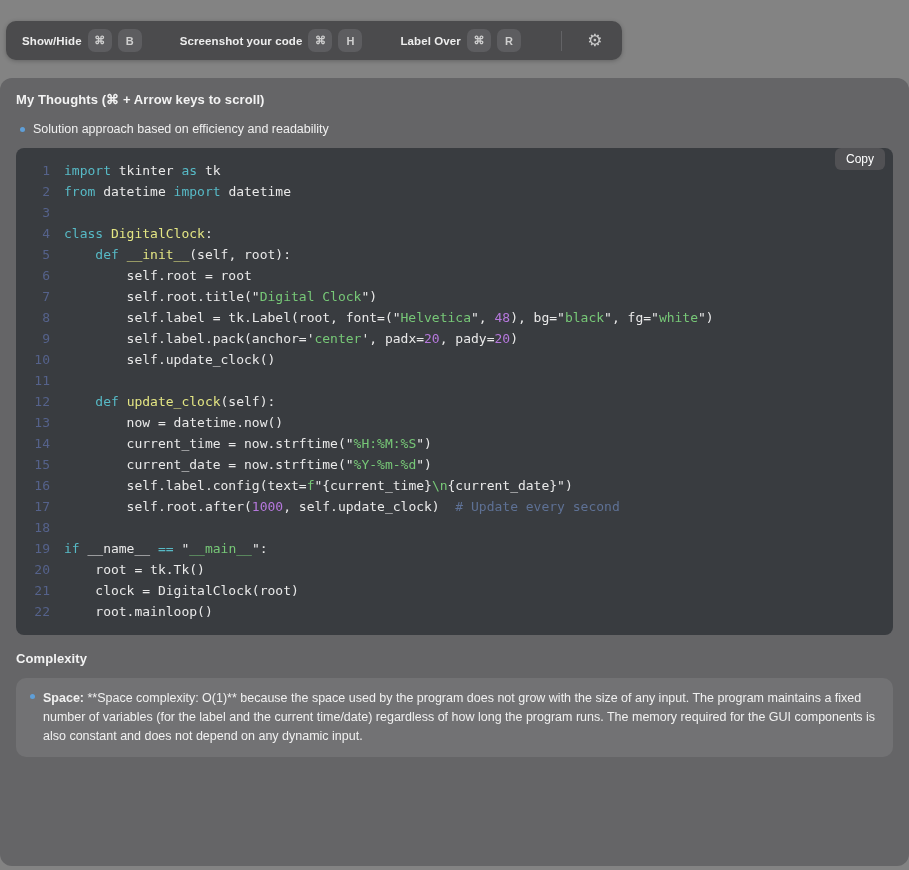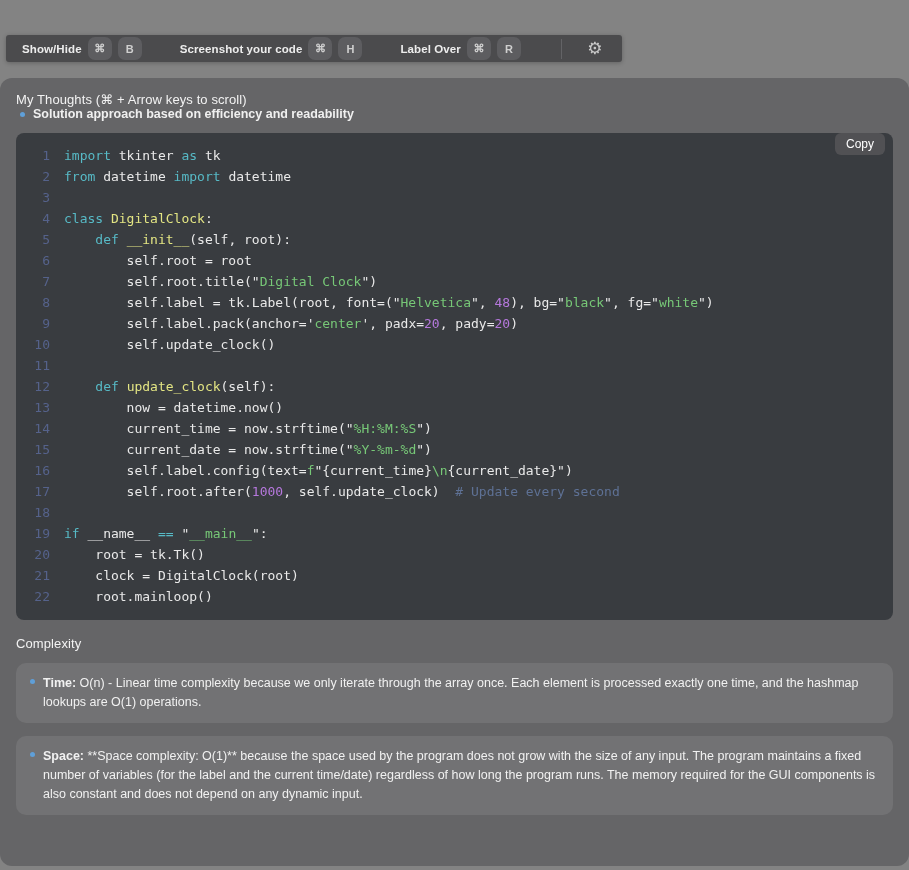--- a/index.html
+++ b/index.html
@@ -22,23 +22,23 @@
   *{margin:0;padding:0;box-sizing:border-box;}
   html,body{width:909px;height:870px;}
   body{
     background:var(--page-bg);
     font-family:"Liberation Sans", sans-serif;
     position:relative;
     overflow:hidden;
   }
   
   .toolbar{
-    position:absolute;left:6px;top:35px;height:27px;
+    position:absolute;left:6px;top:21px;height:39px;
     background:var(--toolbar-bg);
-    border-radius:3px;
+    border-radius:10px;
     display:flex;align-items:center;
     padding:0 16px;
     box-shadow:0 1px 4px rgba(0,0,0,.25);
   }
   .tb-items{display:flex;align-items:center;column-gap:38px;}
   .tb-item{display:flex;align-items:center;cursor:default;}
   .tb-label{color:#ededed;font-size:11.5px;font-weight:600;letter-spacing:.1px;}
   .keycap{
     background:var(--keycap-bg);
     color:#cfcfcf;
@@ -56,23 +56,23 @@
   }
   
   .panel{
     position:absolute;left:0;right:0;top:78px;bottom:4px;
     background:var(--panel-bg);
     border-radius:12px;
     padding:14px 16px 0 16px;
     overflow:hidden;
   }
   .section-heading{
-    color:#f3f3f3;font-size:13px;font-weight:400;letter-spacing:.1px;
+    color:#f3f3f3;font-size:13px;font-weight:700;letter-spacing:.1px;
   }
-  .thought-list{margin-top:0;font-weight:bold;}
+  .thought-list{margin-top:15px;}
   .thought-item{display:flex;align-items:flex-start;color:#f0f0f0;font-size:12.5px;}
   .dot{
     width:5px;height:5px;border-radius:50%;background:var(--bullet);
     margin:5px 8px 0 4px;flex:0 0 auto;
   }
   .solution-heading{margin-top:21px;}
   
   .codeblock{
     position:relative;
     margin-top:12px;
@@ -163,24 +163,18 @@
     <button class="copy-btn">Copy</button>
     <div class="code-lines"><div class="code-row"><span class="ln">1</span><span class="lc"><span class="tok-k">import</span><span class="tok-p"> tkinter </span><span class="tok-k">as</span><span class="tok-p"> tk</span></span></div><div class="code-row"><span class="ln">2</span><span class="lc"><span class="tok-k">from</span><span class="tok-p"> datetime </span><span class="tok-k">import</span><span class="tok-p"> datetime</span></span></div><div class="code-row"><span class="ln">3</span><span class="lc"> </span></div><div class="code-row"><span class="ln">4</span><span class="lc"><span class="tok-k">class</span><span class="tok-p"> </span><span class="tok-d">DigitalClock</span><span class="tok-p">:</span></span></div><div class="code-row"><span class="ln">5</span><span class="lc"><span class="tok-p">    </span><span class="tok-k">def</span><span class="tok-p"> </span><span class="tok-d">__init__</span><span class="tok-p">(self, root):</span></span></div><div class="code-row"><span class="ln">6</span><span class="lc"><span class="tok-p">        self.root = root</span></span></div><div class="code-row"><span class="ln">7</span><span class="lc"><span class="tok-p">        self.root.title("</span><span class="tok-s">Digital Clock</span><span class="tok-p">")</span></span></div><div class="code-row"><span class="ln">8</span><span class="lc"><span class="tok-p">        self.label = tk.Label(root, font=("</span><span class="tok-s">Helvetica</span><span class="tok-p">", </span><span class="tok-n">48</span><span class="tok-p">), bg="</span><span class="tok-s">black</span><span class="tok-p">", fg="</span><span class="tok-s">white</span><span class="tok-p">")</span></span></div><div class="code-row"><span class="ln">9</span><span class="lc"><span class="tok-p">        self.label.pack(anchor='</span><span class="tok-s">center</span><span class="tok-p">', padx=</span><span class="tok-n">20</span><span class="tok-p">, pady=</span><span class="tok-n">20</span><span class="tok-p">)</span></span></div><div class="code-row"><span class="ln">10</span><span class="lc"><span class="tok-p">        self.update_clock()</span></span></div><div class="code-row"><span class="ln">11</span><span class="lc"> </span></div><div class="code-row"><span class="ln">12</span><span class="lc"><span class="tok-p">    </span><span class="tok-k">def</span><span class="tok-p"> </span><span class="tok-d">update_clock</span><span class="tok-p">(self):</span></span></div><div class="code-row"><span class="ln">13</span><span class="lc"><span class="tok-p">        now = datetime.now()</span></span></div><div class="code-row"><span class="ln">14</span><span class="lc"><span class="tok-p">        current_time = now.strftime("</span><span class="tok-s">%H:%M:%S</span><span class="tok-p">")</span></span></div><div class="code-row"><span class="ln">15</span><span class="lc"><span class="tok-p">        current_date = now.strftime("</span><span class="tok-s">%Y-%m-%d</span><span class="tok-p">")</span></span></div><div class="code-row"><span class="ln">16</span><span class="lc"><span class="tok-p">        self.label.config(text=</span><span class="tok-s">f</span><span class="tok-p">"{current_time}</span><span class="tok-s">\n</span><span class="tok-p">{current_date}")</span></span></div><div class="code-row"><span class="ln">17</span><span class="lc"><span class="tok-p">        self.root.after(</span><span class="tok-n">1000</span><span class="tok-p">, self.update_clock)  </span><span class="tok-c"># Update every second</span></span></div><div class="code-row"><span class="ln">18</span><span class="lc"> </span></div><div class="code-row"><span class="ln">19</span><span class="lc"><span class="tok-k">if</span><span class="tok-p"> __name__ </span><span class="tok-k">==</span><span class="tok-p"> "</span><span class="tok-s">__main__</span><span class="tok-p">":</span></span></div><div class="code-row"><span class="ln">20</span><span class="lc"><span class="tok-p">    root = tk.Tk()</span></span></div><div class="code-row"><span class="ln">21</span><span class="lc"><span class="tok-p">    clock = DigitalClock(root)</span></span></div><div class="code-row"><span class="ln">22</span><span class="lc"><span class="tok-p">    root.mainloop()</span></span></div></div>
   </div>
 
   <div class="section-heading complexity-heading">Complexity</div>
 
   <div class="cards">
       <div class="card">
         <div class="card-row">
           <span class="dot"></span>
-          <span class="card-text"><b>Time:</b> O(n) - Linear time complexity because we only iterate through the array once. Each element is processed exactly one time, and the hashmap lookups are O(1) operations.</span>
-        </div>
-      </div>
-      <div class="card">
-        <div class="card-row">
-          <span class="dot"></span>
           <span class="card-text"><b>Space:</b> **Space complexity: O(1)** because the space used by the program does not grow with the size of any input. The program maintains a fixed number of variables (for the label and the current time/date) regardless of how long the program runs. The memory required for the GUI components is also constant and does not depend on any dynamic input.</span>
         </div>
       </div>
     </div>
 
 </div>
 
 </body></html>

